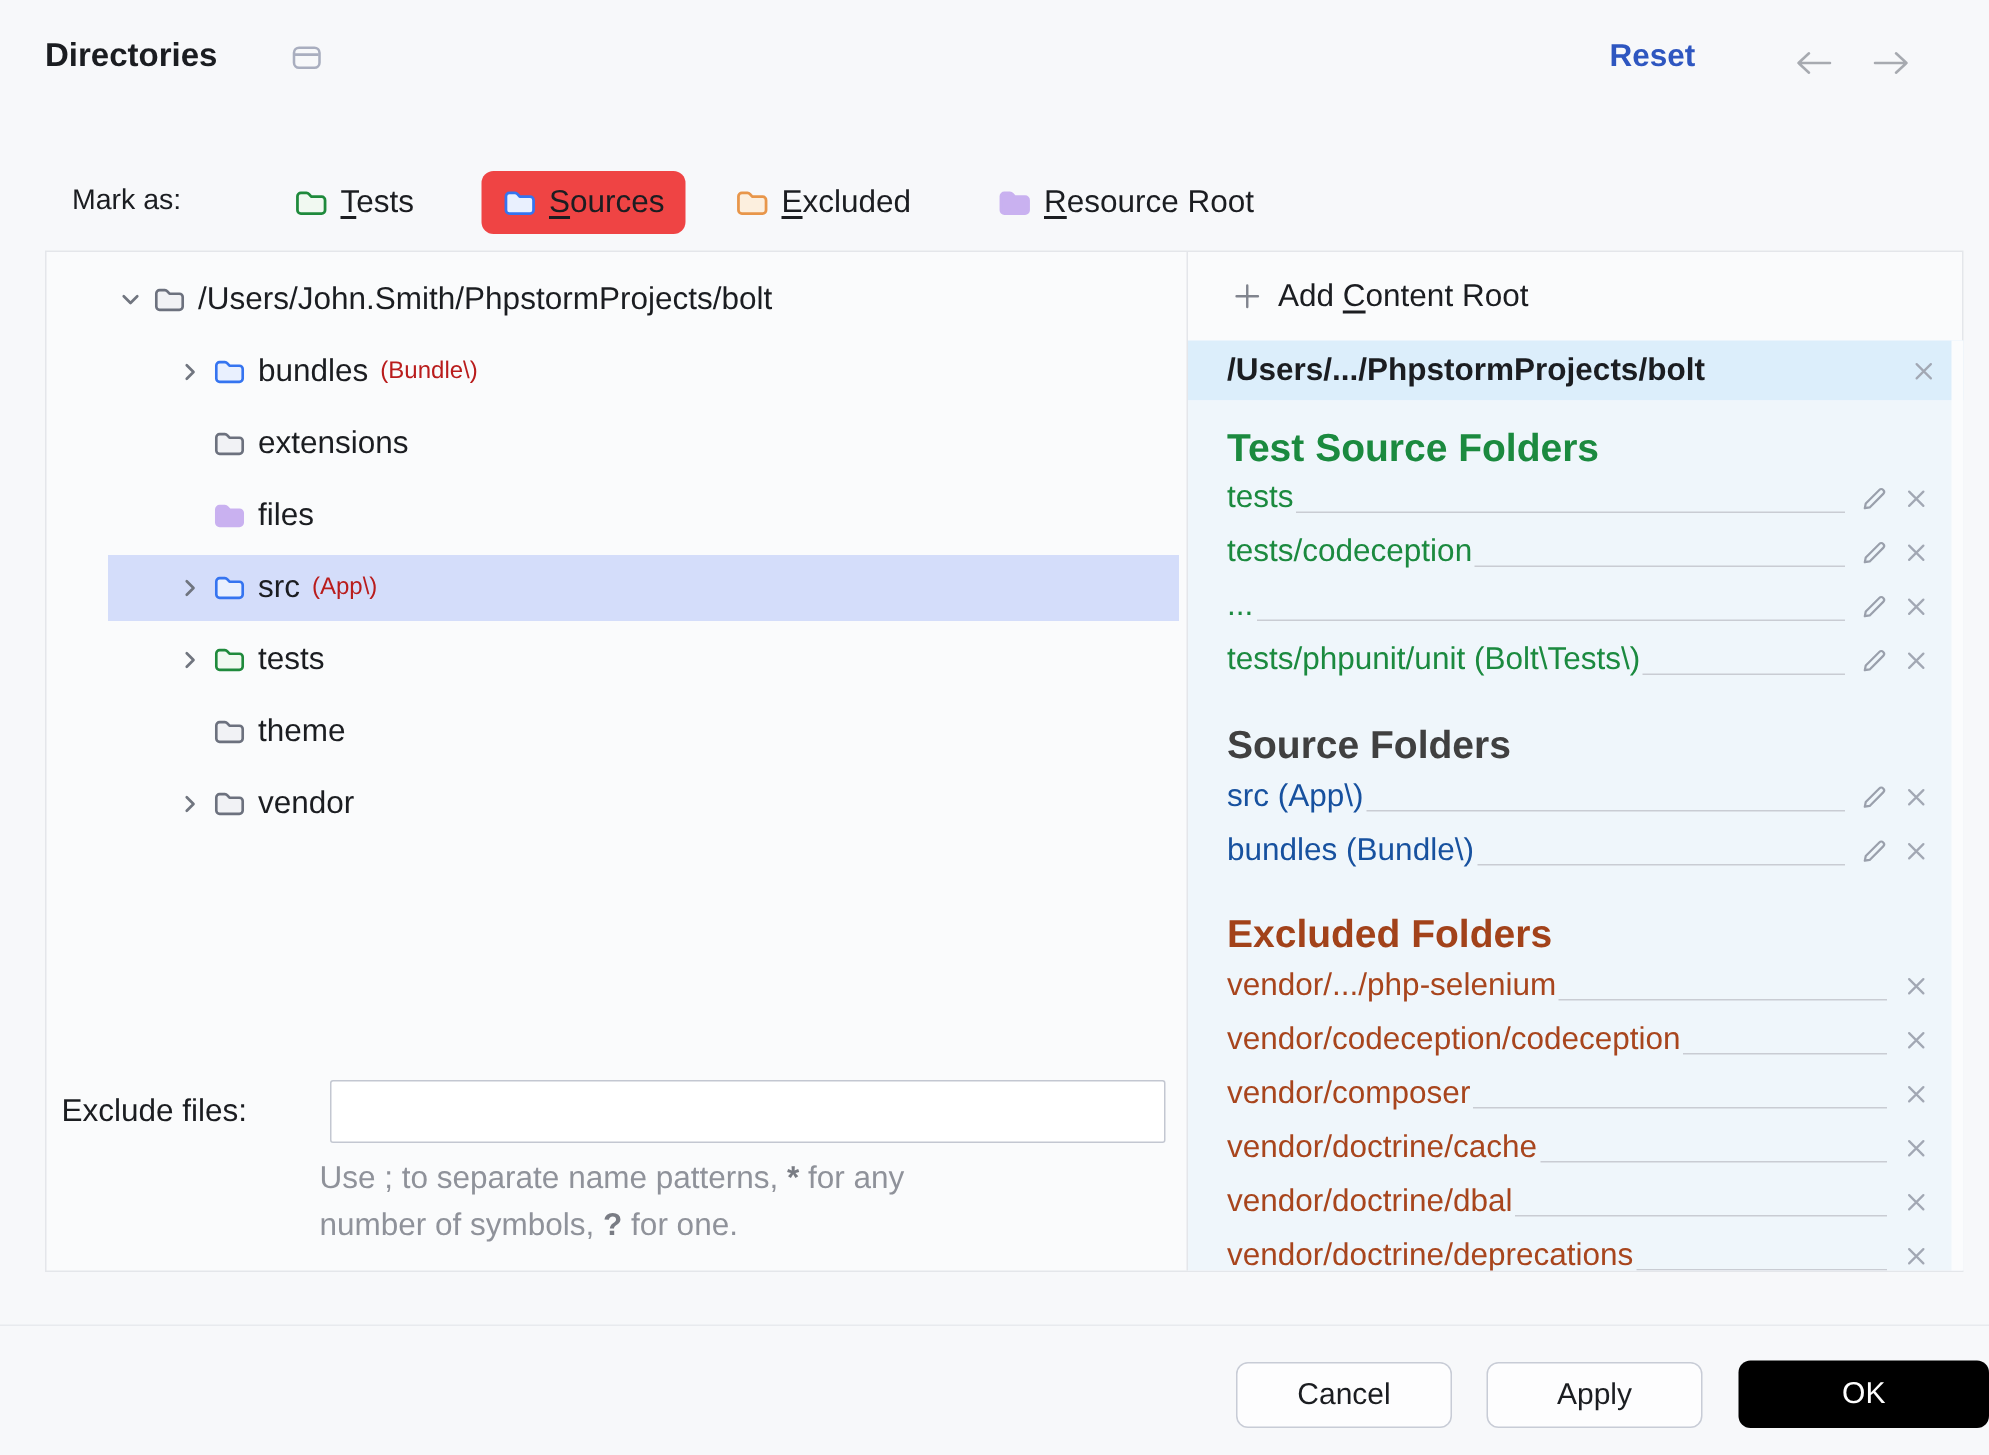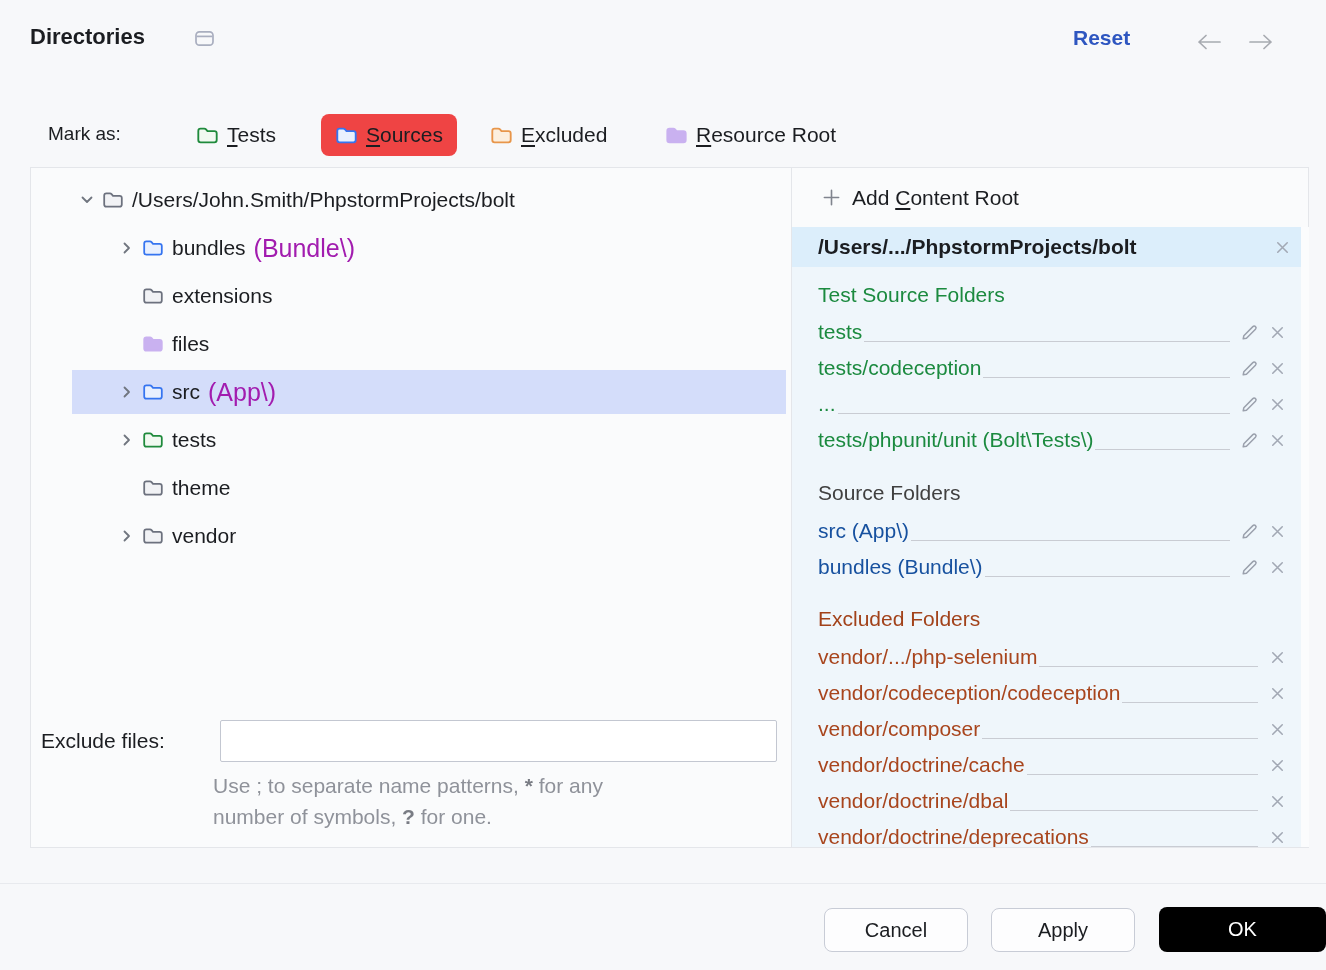--- a/index.html
+++ b/index.html
@@ -41,21 +41,21 @@
   }
 
   
   .trow { position:absolute; left:41px; width:714px; height:44px; display:flex; align-items:center; cursor:pointer; }
   .trow.selected { background:#D4DDFA; }
   .chev  { width:18px; height:18px; flex:none; margin-right:6px; display:flex; align-items:center; justify-content:center; }
   .lvl0 .chev { margin-left:6px; }
   .lvl1 .chev { margin-left:46px; }
   .ficon { width:22px; height:20px; flex:none; margin-right:8px; display:flex; align-items:center; }
   .tlabel { font-size:21px; white-space:nowrap; }
-  .tanno  { font-size:25px; color:#a21caf; margin-left:8px; white-space:nowrap; }
+  .tanno  { font-size:16px; color:#b91c1c; margin-left:8px; white-space:nowrap; }
 
   
   .exclude-label { position:absolute; left:10px; top:561px; font-size:21px; }
   .exclude-input {
     position:absolute; left:189px; top:552px; width:557px; height:42px;
     background:#FFFFFF; border:1px solid #C3C7D1; border-radius:2px;
     font-size:19px; padding:0 10px; font-family:inherit;
   }
   .hint { position:absolute; left:182px; top:602px; font-size:21px; color:#8F929A; line-height:31px; }
   .hint b { color:#797C84; }
@@ -64,21 +64,21 @@
   .rcol { position:absolute; left:760px; top:0; width:518px; height:679px; border-left:1px solid #E4E6EA; }
   .add-row { position:absolute; left:0; top:0; width:100%; height:59px; display:flex; align-items:center; padding-left:30px; font-size:21px; cursor:pointer; }
   .add-row svg { margin-right:11px; flex:none; }
   .path-row {
     position:absolute; left:0; top:59px; width:100%; height:40px; background:#DCEEFB;
     display:flex; align-items:center; padding:0 16px 0 26px; font-weight:700; font-size:21px; cursor:pointer;
   }
   .rbody { position:absolute; left:0; top:99px; width:100%; height:580px; background:#EFF6FB; overflow:hidden; }
   .gutter { position:absolute; right:0; top:59px; width:8px; height:620px; background:#FBFCFD; }
 
-  .sechead { position:absolute; left:26px; height:28px; font-size:21px; font-weight:400; white-space:nowrap; }
+  .sechead { position:absolute; left:26px; height:28px; font-size:26px; font-weight:700; white-space:nowrap; }
   .sec-green { color:#1B8A3F; }
   .sec-blue  { color:#404040; }
   .sec-rust  { color:#A2421A; }
 
   .frow { position:absolute; left:26px; width:470px; height:36px; display:flex; align-items:center; }
   .frow .ftxt { font-size:21px; white-space:nowrap; }
   .frow.g .ftxt { color:#1B8A3F; }
   .frow.b .ftxt { color:#17519F; }
   .frow.r .ftxt { color:#A8451D; }
   .ffill { flex:1; min-width:6px; height:0; border-bottom:1.5px solid #C9CCD3; position:relative; top:9px; margin:0 8px 0 2px; }

